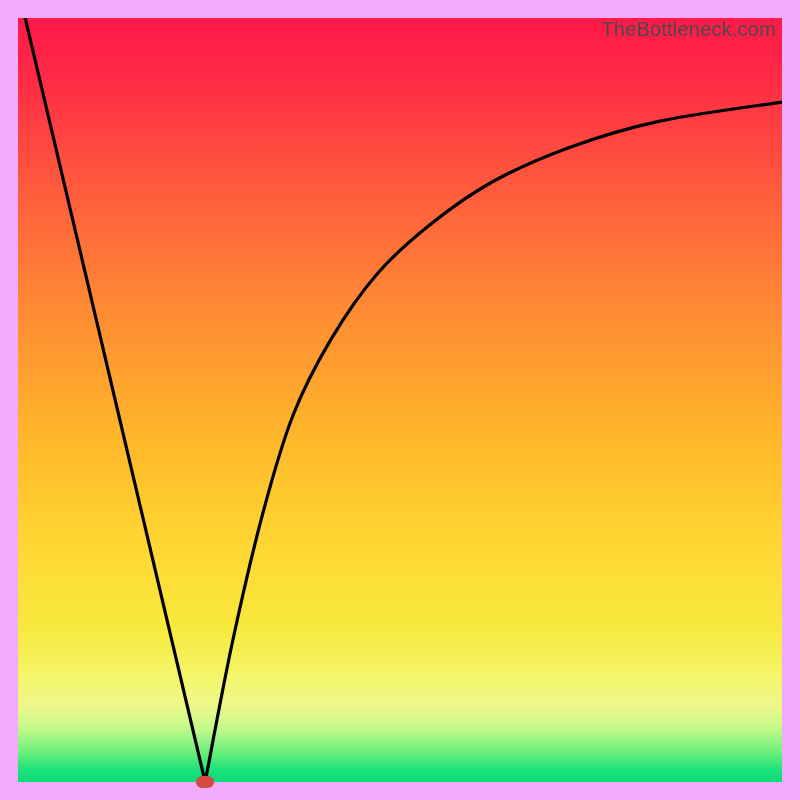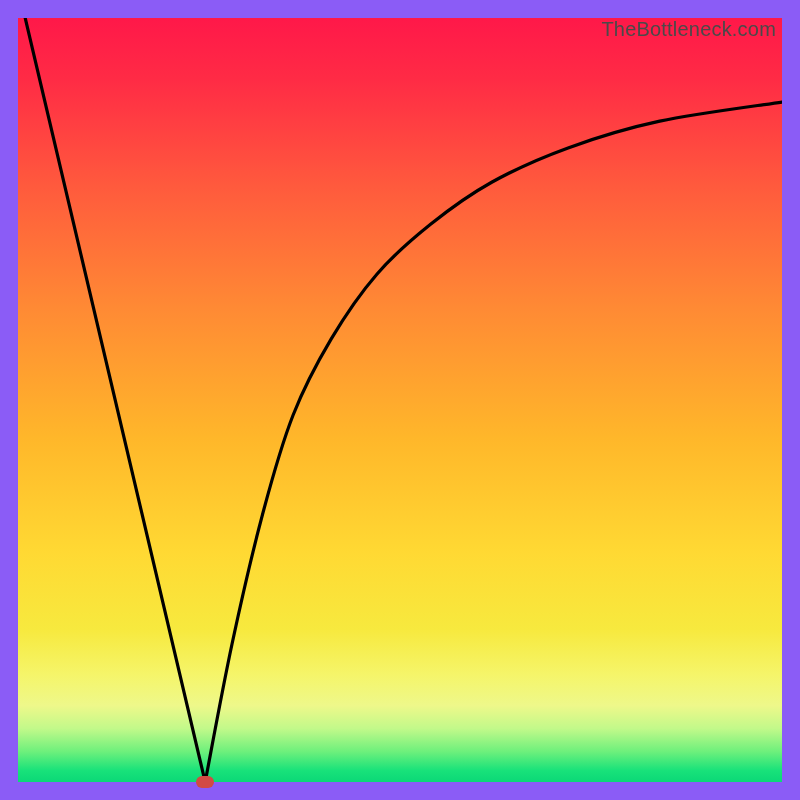--- a/index.html
+++ b/index.html
@@ -10,21 +10,21 @@
     background: #000;
     overflow: hidden;
     font-family: Arial, Helvetica, sans-serif;
   }
   .frame {
     position: absolute;
     top: 0;
     left: 0;
     width: 800px;
     height: 800px;
-    background: #8b5cf6;
+    background: #f0abfc;
   }
   .plot-area {
     position: absolute;
     top: 18px;
     left: 18px;
     width: 764px;
     height: 764px;
     background: linear-gradient(to bottom,
       #ff1849 0%,
       #ff2b45 8%,

